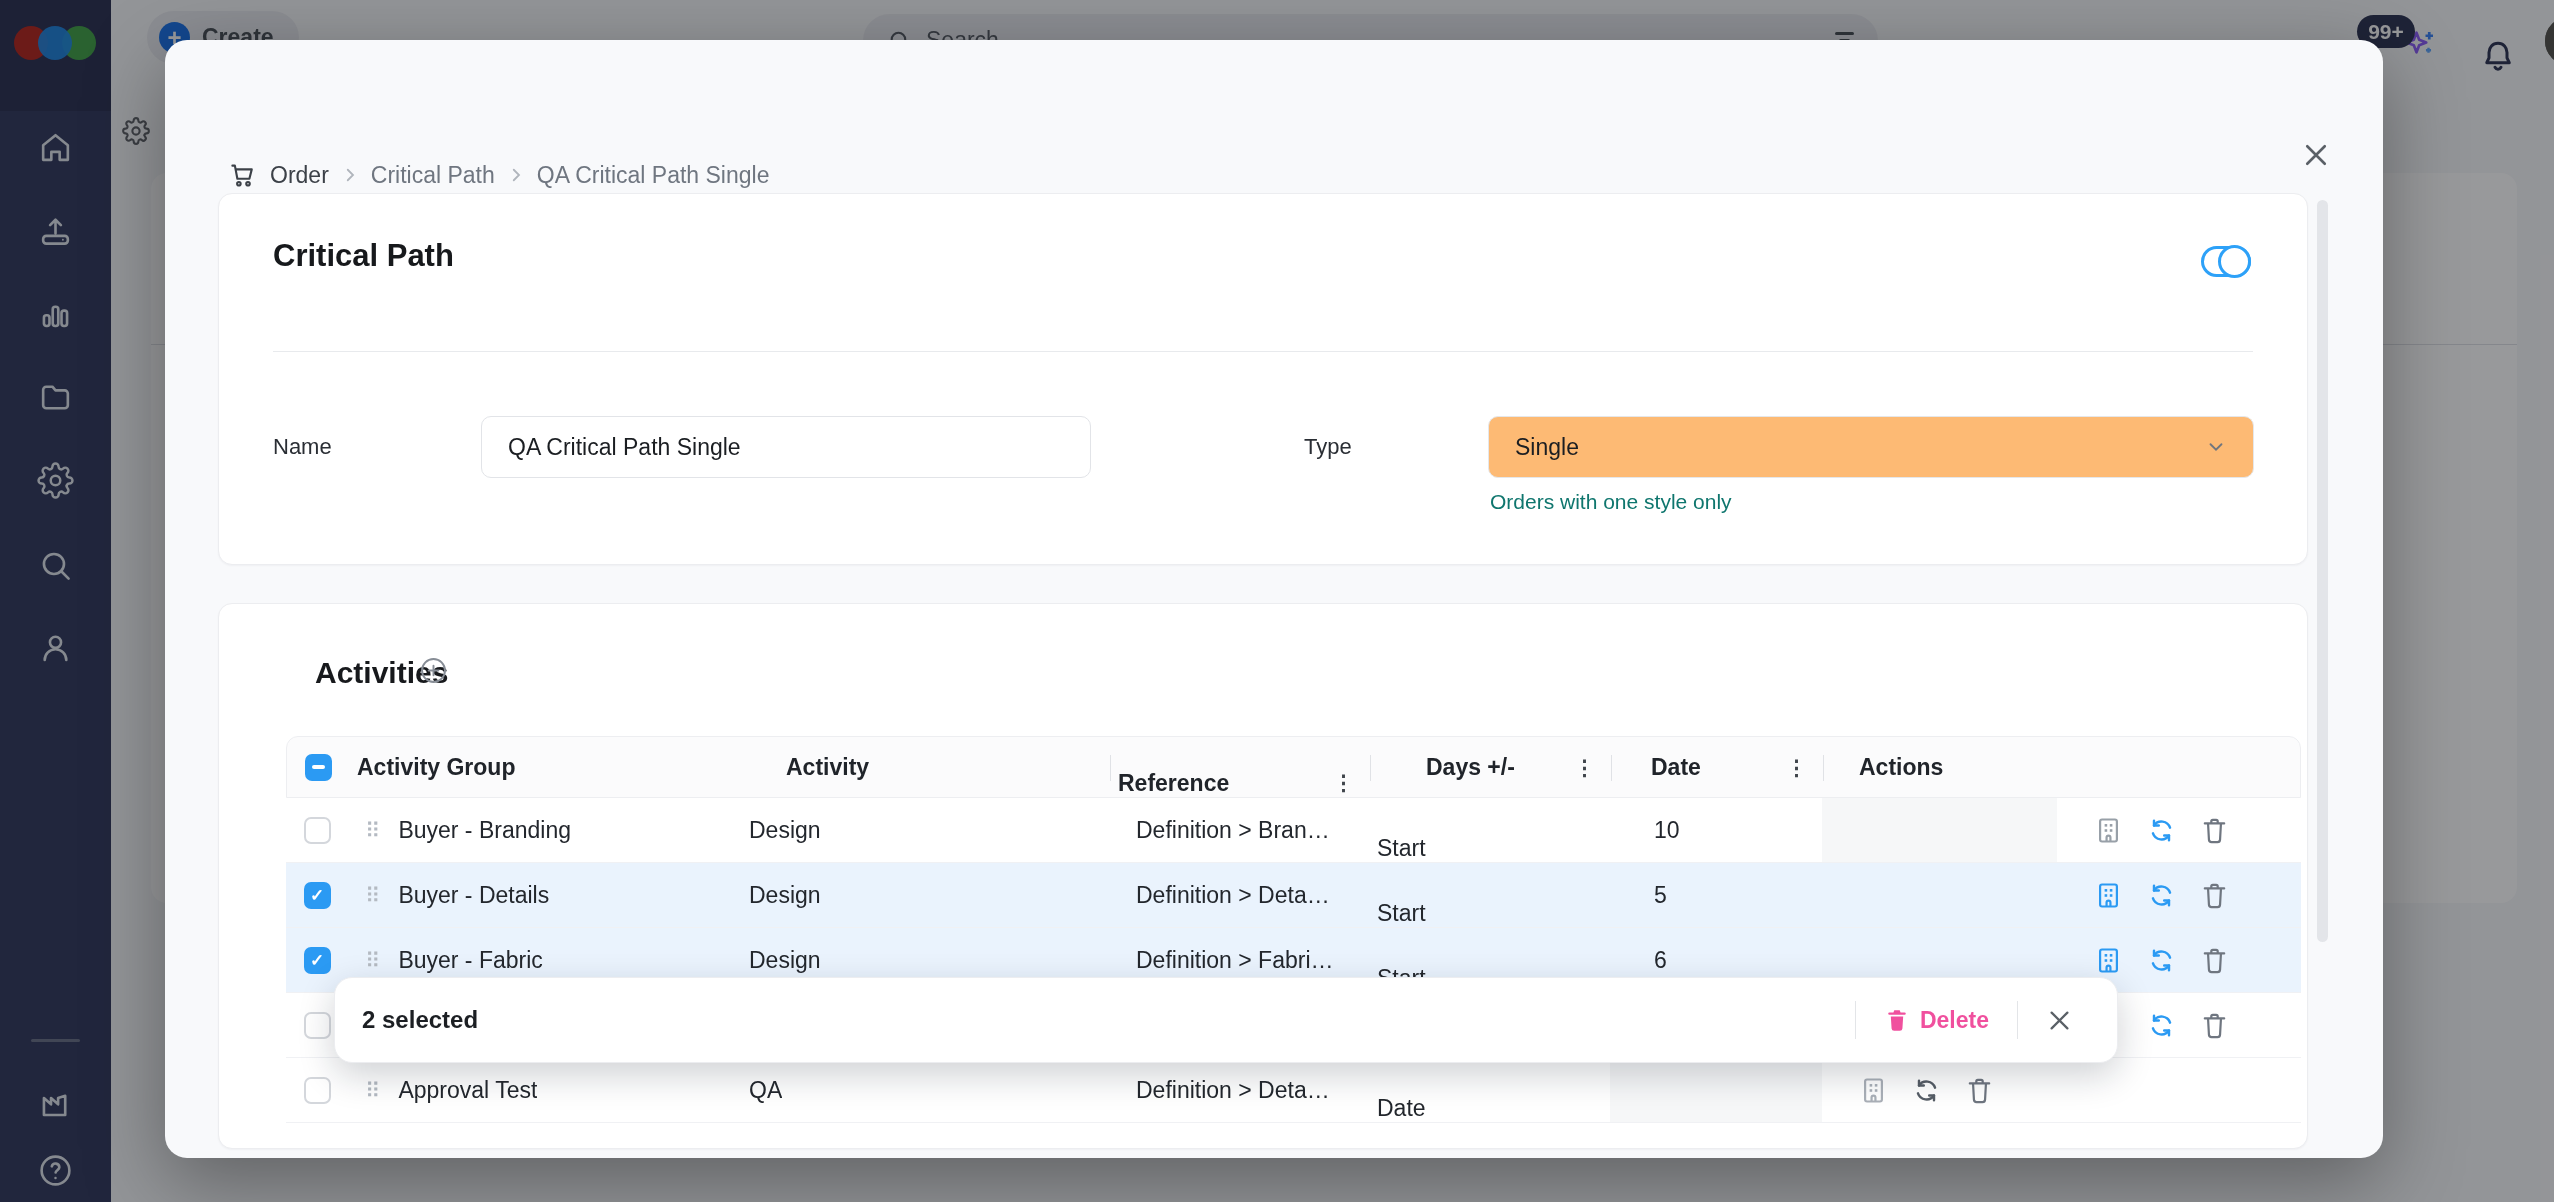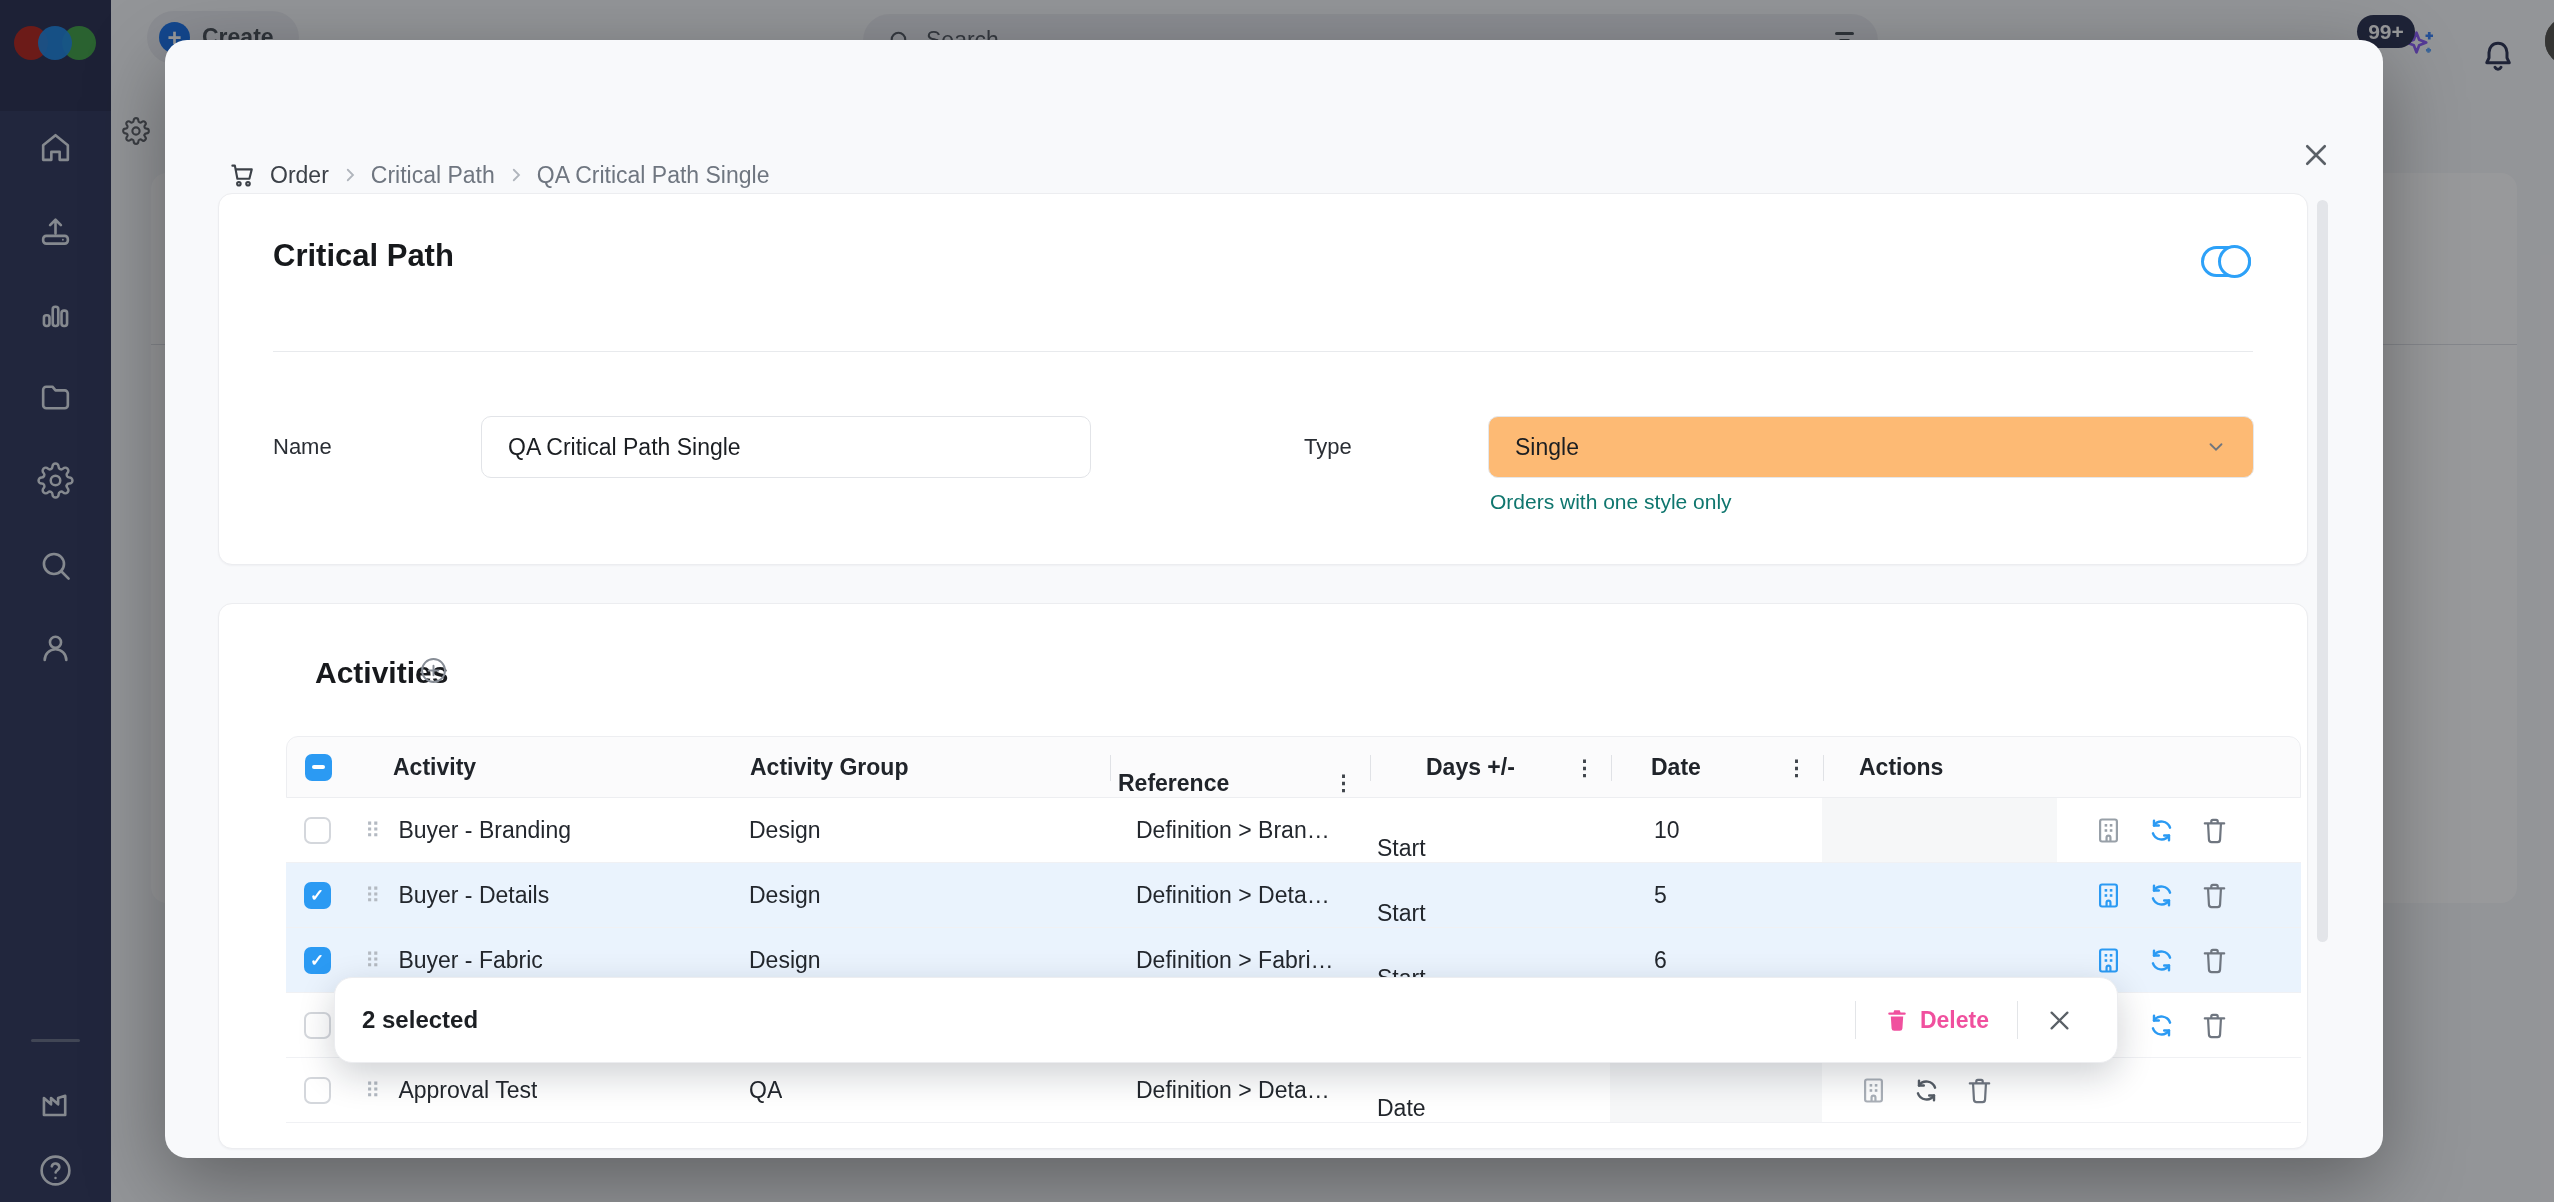--- a/index.html
+++ b/index.html
@@ -268,25 +268,25 @@
       </svg>
 
     <div class="table">
 
       <div class="trow thead">
         <div class="cell c-check">
             <span class="cb ind">
               <b></b>
             </span>
           </div>
+        <div class="cell c-group">
+            <span>Activity Group</span>
+          </div>
         <div class="cell c-activity" style="padding-left:44px;">
             <span>Activity</span>
-          </div>
-        <div class="cell c-group">
-            <span>Activity Group</span>
           </div>
         <div class="cell c-ref vline sb">
             <span>Reference</span>
             <span class="kebab">⋮</span>
           </div>
         <div class="cell c-days vline sb" style="padding-left:56px;">
             <span>Days +/-</span>
             <span class="kebab">⋮</span>
           </div>
         <div class="cell c-date vline sb">

